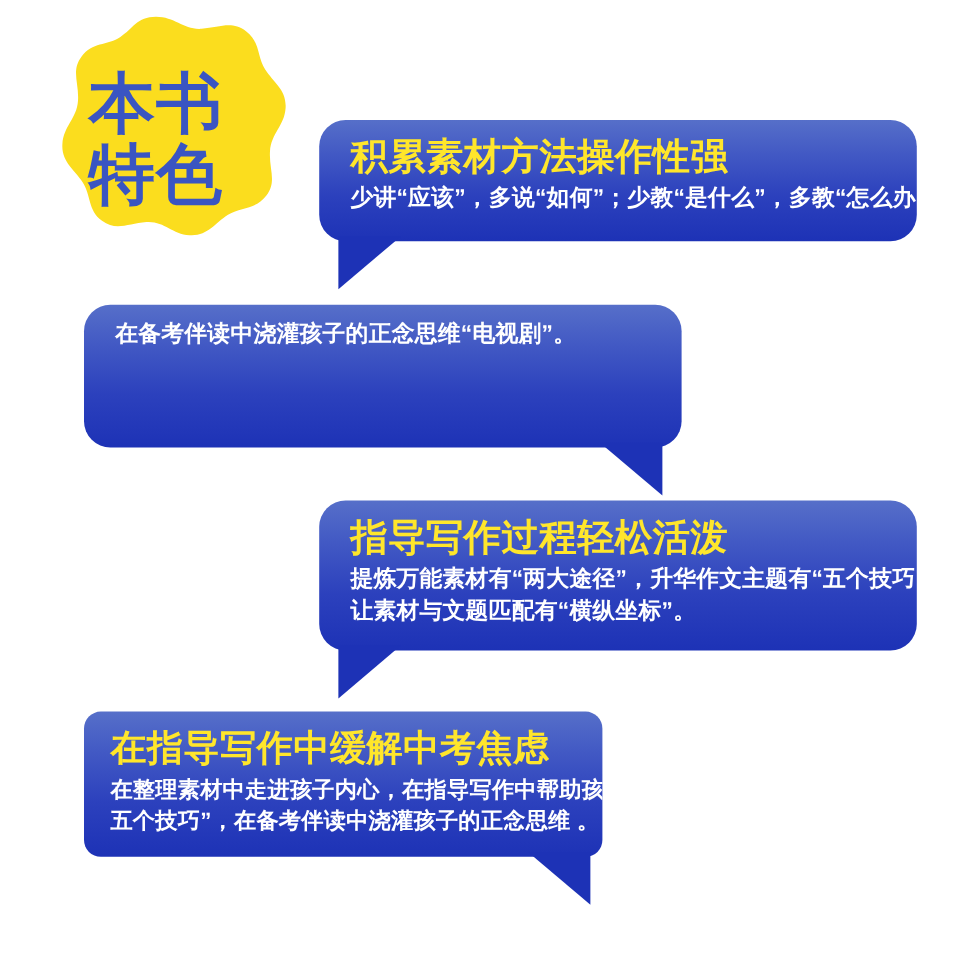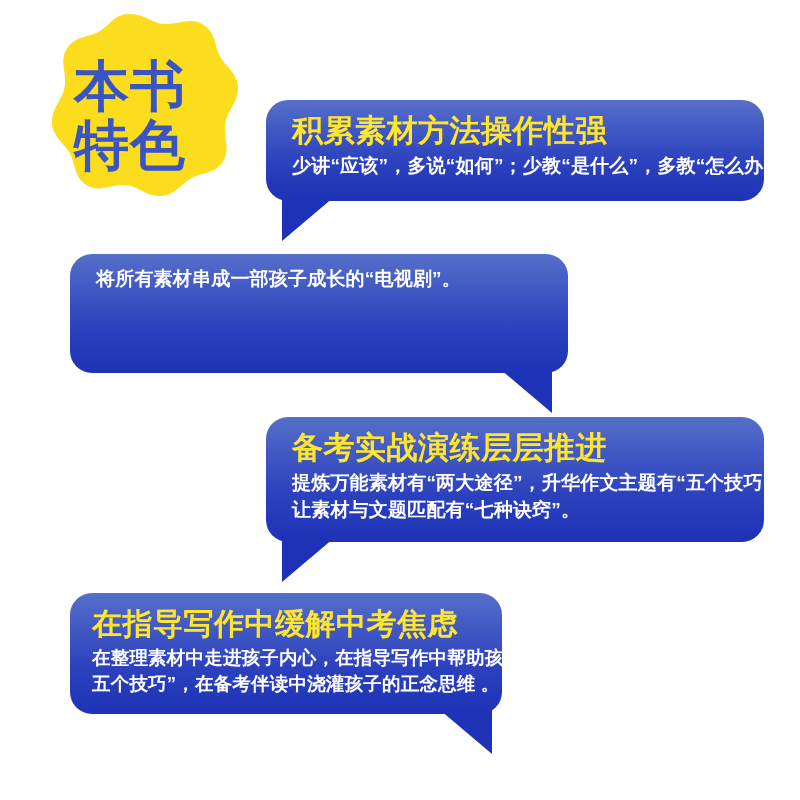--- a/index.html
+++ b/index.html
@@ -121,21 +121,21 @@
 
   #bubble-2 { left: 70px; top: 254px; width: 498px; }
   #bubble-2 .bubble-body { min-height: 119px; padding-left: 26px; }
   #bubble-2 .bubble-tail { right: 16px; top: 115px; }
 
   #bubble-3 { left: 266px; top: 417px; width: 498px; }
   #bubble-3 .bubble-body { min-height: 125px; padding-left: 26px; }
   #bubble-3 .bubble-tail { left: 16px; top: 121px; }
 
   #bubble-4 { left: 70px; top: 593px; width: 432px; }
-  #bubble-4 .bubble-body { min-height: 121px; padding-left: 22px; padding-right: 10px; }
+  #bubble-4 .bubble-body { min-height: 121px; padding-left: 22px; padding-right: 10px; border-radius: 14px; }
   #bubble-4 .bubble-tail { right: 10px; top: 117px; }
 
   #bubble-4 .bubble-heading { font-size: 30px; }
   #bubble-4 .bubble-line { font-size: 18.5px; }
 </style>
 </head>
 <body>
 
 <div id="poster">
 
@@ -191,32 +191,32 @@
       <div class="bubble-body-text">
         <p class="bubble-line">少讲“应该”，多说“如何”；少教“是什么”，多教“怎么办”。</p>
       </div>
     </div>
   </div>
 
   <div class="bubble" id="bubble-2">
     <div class="bubble-tail tail-right"></div>
     <div class="bubble-body">
       <div class="bubble-body-text">
-        <p class="bubble-line">将所有素材串成一部孩子成长的“电视剧”。</p>
+        <p class="bubble-line">在备考伴读中浇灌孩子的正念思维“电视剧”。</p>
       </div>
     </div>
   </div>
 
   <div class="bubble" id="bubble-3">
     <div class="bubble-tail tail-left"></div>
     <div class="bubble-body">
-      <h2 class="bubble-heading">备考实战演练层层推进</h2>
+      <h2 class="bubble-heading">指导写作过程轻松活泼</h2>
       <div class="bubble-body-text">
         <p class="bubble-line">提炼万能素材有“两大途径”，升华作文主题有“五个技巧”，</p>
-        <p class="bubble-line">让素材与文题匹配有“七种诀窍”。</p>
+        <p class="bubble-line">让素材与文题匹配有“横纵坐标”。</p>
       </div>
     </div>
   </div>
 
   <div class="bubble" id="bubble-4">
     <div class="bubble-tail tail-right"></div>
     <div class="bubble-body">
       <h2 class="bubble-heading">在指导写作中缓解中考焦虑</h2>
       <div class="bubble-body-text">
         <p class="bubble-line">在整理素材中走进孩子内心，在指导写作中帮助孩子建立“人生</p>

